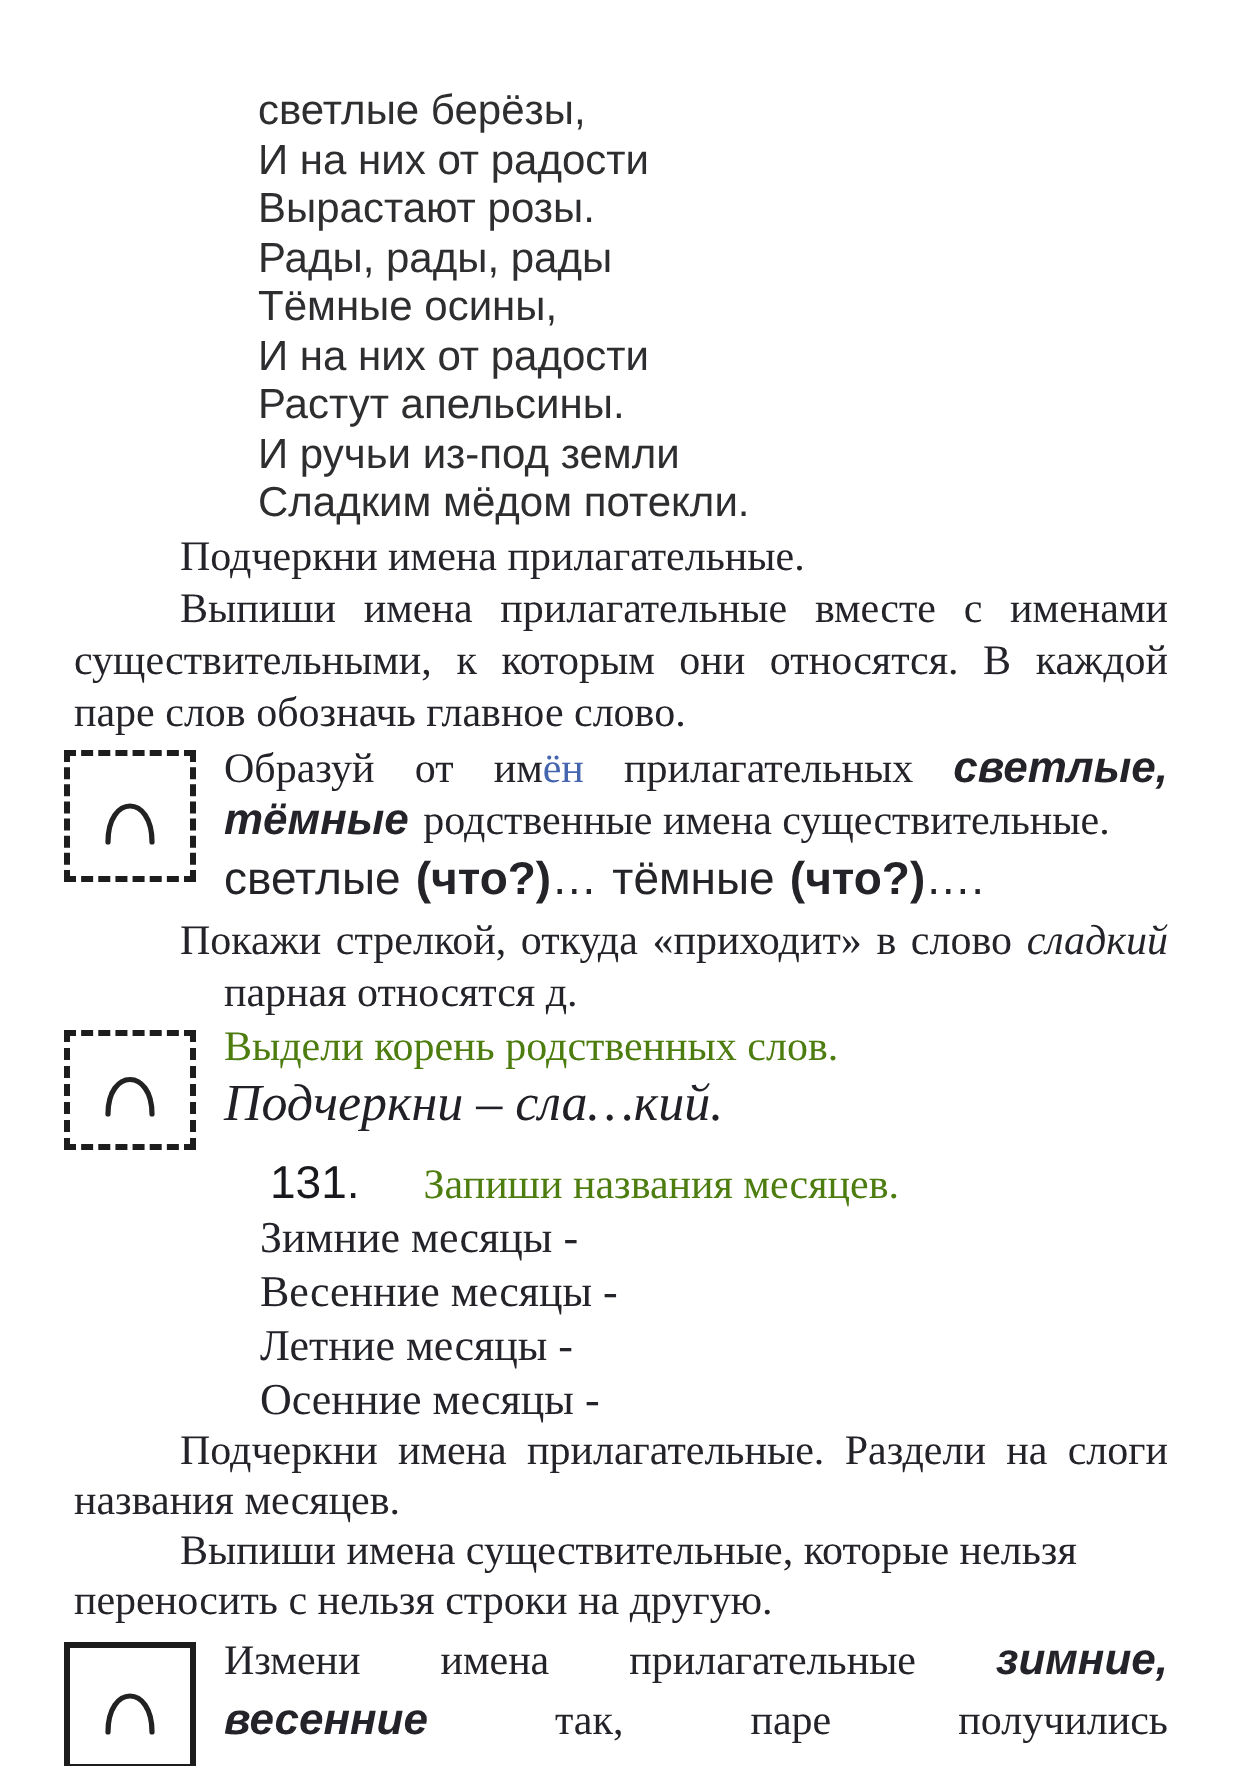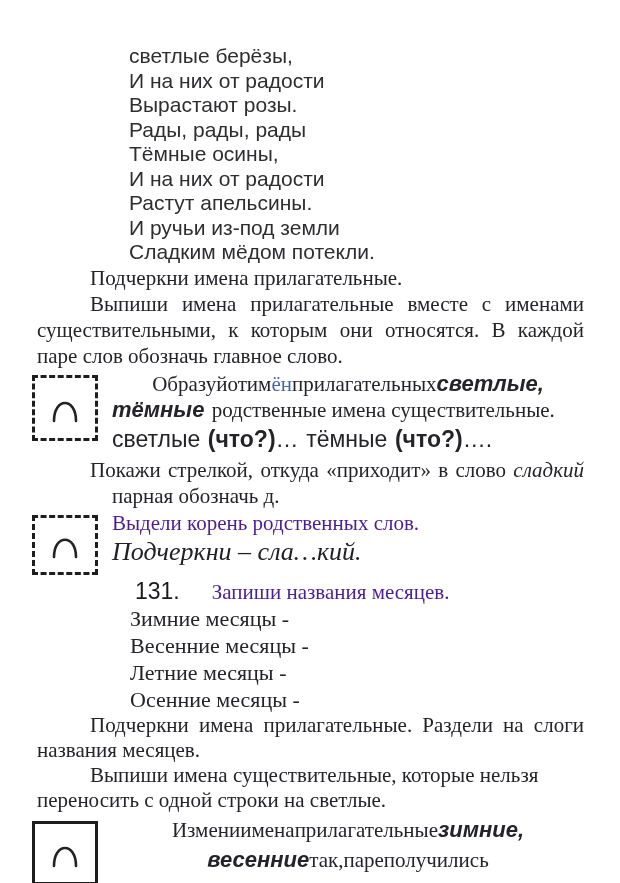--- a/index.html
+++ b/index.html
@@ -8,38 +8,38 @@
     color:#232329;
     font-family:"Liberation Serif", serif;
   }
   .page{padding:44px 36px 0 37px;}
   
   .serif{font-family:"Liberation Serif", serif;font-size:21px;line-height:26px;}
   .lh25{line-height:25px;}
   .sans{font-family:"Liberation Sans", sans-serif;}
   .jl{text-align:justify;text-align-last:justify;}
   .ind{padding-left:53px;}
-  .blue{color:#4c1d95;}
+  .blue{color:#4d7c0f;}
   .blue2{color:#4565ae;}
   .ital{font-style:italic;}
   .bis{font-family:"Liberation Sans", sans-serif;font-style:italic;font-weight:700;font-size:22px;}
   .mr{margin-right:0.33em;}
   
   .poem{margin-left:92px;font-size:21px;line-height:24.5px;color:#2e2e31;}
   
   .boxrow{display:flex;margin:2px 0 2px -5px;}
   .rootbox{
     flex:0 0 auto;width:60px;height:60px;margin-top:4px;
     border:3px dashed #1d1d1d;background:#fff;
     display:flex;align-items:center;justify-content:center;
   }
   .rootbox.solid{border-style:solid;}
   .boxtext{flex:1 1 auto;margin-left:14px;min-width:0;}
   
-  .fline{display:flex;justify-content:center;align-items:baseline;}
+  .fline{display:flex;justify-content:space-between;align-items:baseline;}
   
   .sansline{font-family:"Liberation Sans", sans-serif;font-size:23px;line-height:32px;color:#242428;}
   .sansline b{font-weight:700;text-align:center;}
   
   .sladost{font-style:italic;font-size:26px;line-height:34px;color:#202026;}
   .bluetask{font-size:21px;line-height:24px;}
   
   .exline{margin-left:98px;line-height:28px;display:flex;align-items:baseline;}
   .exnum{font-family:"Liberation Sans", sans-serif;font-weight:400;font-size:23px;color:#19191d;margin-right:32px;}
   .months{margin-left:93px;font-size:22px;line-height:27px;}
@@ -90,21 +90,21 @@
         <span class="mr">светлые</span><b>(что?)</b><span class="mr">…</span><span class="mr">тёмные</span><b>(что?)</b><span>….</span>
       </div>
     </div>
   </div>
 
   <div class="serif">
     <div class="jl ind">
       <span>Покажи стрелкой, откуда «приходит» в слово</span>
       <span class="ital">сладкий</span>
     </div>
-    <div style="padding-left:75px;">парная обозначь д.</div>
+    <div style="padding-left:75px;">парная относятся д.</div>
   </div>
 
   <div class="boxrow">
     <div class="rootbox" style="height:54px;">
       <svg width="40" height="36" viewBox="0 0 40 36">
         <path d="M9 30 C9 7, 31 7, 31 30" fill="none" stroke="#222" stroke-width="2.6" stroke-linecap="round"></path>
       </svg>
     </div>
     <div class="boxtext">
       <div class="serif blue bluetask">Выдели корень родственных слов.</div>
@@ -124,21 +124,21 @@
     <div>Осенние месяцы -</div>
   </div>
 
   <div class="serif lh25">
     <div class="jl ind">Подчеркни имена прилагательные. Раздели на слоги</div>
     <div>названия месяцев.</div>
   </div>
 
   <div class="serif lh25">
     <div class="ind">Выпиши имена существительные, которые нельзя</div>
-    <div>переносить с одной строки на светлые.</div>
+    <div>переносить с нельзя строки на другую.</div>
   </div>
 
   <div class="boxrow">
     <div class="rootbox solid" style="height:58px;margin-top:6px;">
       <svg width="40" height="38" viewBox="0 0 40 38">
         <path d="M9 32 C9 8, 31 8, 31 32" fill="none" stroke="#222" stroke-width="2.6" stroke-linecap="round"></path>
       </svg>
     </div>
     <div class="boxtext">
       <div class="fline serif" style="line-height:30px;">

